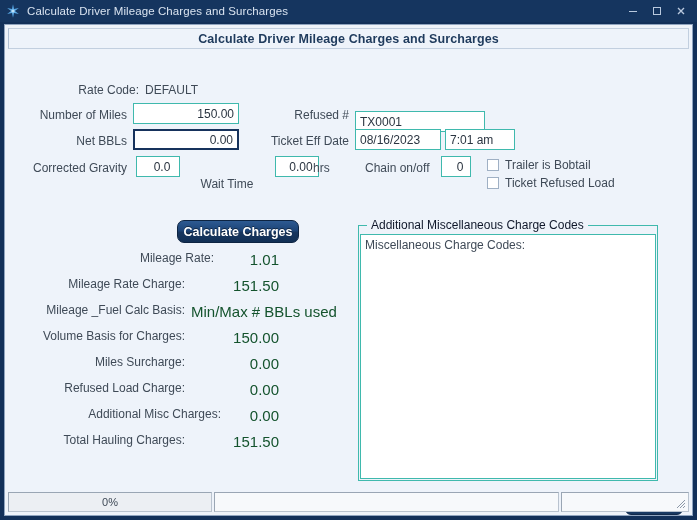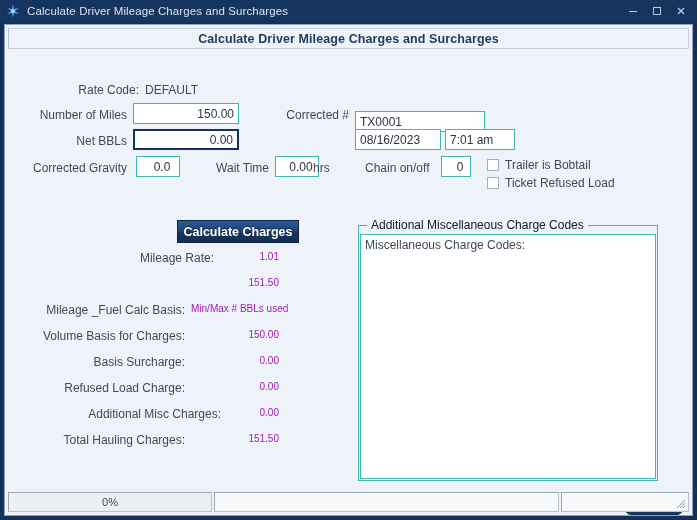--- a/index.html
+++ b/index.html
@@ -155,21 +155,21 @@
     color: #3f4a57;
     white-space: nowrap;
   }
 
   
   .btn-primary {
     position: absolute;
     background: linear-gradient(to bottom, #2d5a92 0%, #1d4477 45%, #16355e 55%, #123055 100%);
     border: 1px solid #0d2murky;
     border: 1px solid #0d2442;
-    border-radius: 0;
+    border-radius: 7px;
     color: #ffffff;
     font-size: 12.5px;
     font-weight: bold;
     display: flex;
     align-items: center;
     justify-content: center;
     box-sizing: border-box;
     text-shadow: 0 -1px 0 rgba(0,0,0,0.45);
     cursor: pointer;
   }
@@ -177,22 +177,22 @@
   
   .res-lbl {
     position: absolute;
     font-size: 12px;
     color: #3f4a57;
     text-align: right;
     white-space: nowrap;
   }
   .res-val {
     position: absolute;
-    font-size: 10px;
-    color: #a21caf;
+    font-size: 15px;
+    color: #14532d;
     white-space: nowrap;
   }
   .res-val.num { text-align: right; }
 
   
   .groupbox {
     position: absolute;
     border: 1px solid #3fb9ad;
     box-sizing: border-box;
     background: transparent;
@@ -318,56 +318,58 @@
 
       <div class="lbl r" style="left:0px; top:55px; width:122px;">Number of Miles</div>
       <div class="tbox right" style="left:128px; top:50px; width:106px; height:21px;">150.00</div>
 
       <div class="lbl r" style="left:0px; top:81px; width:122px;">Net BBLs</div>
       <div class="tbox right focused" style="left:128px; top:76px; width:106px; height:21px;">0.00</div>
 
       <div class="lbl r" style="left:0px; top:108px; width:122px;">Corrected Gravity</div>
       <div class="tbox center" style="left:131px; top:103px; width:44px; height:21px;">0.0</div>
 
-      <div class="lbl r" style="left:180px; top:108px; width:84px;">Wait Time</div>
+      <div class="lbl r" style="left:180px; top:124px; width:84px;text-align:center;">Wait Time</div>
       <div class="tbox center" style="left:270px; top:103px; width:44px; height:21px;">0.00</div>
       <div class="lbl" style="left:308px; top:108px;">hrs</div>
 
-      <div class="lbl r" style="left:222px; top:55px; width:122px;">Corrected #</div>
+      <div class="lbl r" style="left:222px; top:55px; width:122px;">Refused #</div>
       <div class="tbox left" style="left:350px; top:50px; width:130px; height:21px;margin-top:8px;">TX0001</div>
 
+      <div class="lbl r" style="left:222px; top:81px; width:122px;">Ticket Eff Date</div>
       <div class="tbox left" style="left:350px; top:76px; width:86px; height:21px;">08/16/2023</div>
       <div class="tbox left" style="left:440px; top:76px; width:70px; height:21px;">7:01 am</div>
 
       <div class="lbl" style="left:360px; top:108px;">Chain on/off</div>
       <div class="tbox center" style="left:436px; top:103px; width:30px; height:21px;">0</div>
 
       <div class="cbrow" style="left:482px; top:105px;">
         <span class="cbox"></span>
         <span class="cblabel">Trailer is Bobtail</span>
       </div>
       <div class="cbrow" style="left:482px; top:123px;">
         <span class="cbox"></span>
         <span class="cblabel">Ticket Refused Load</span>
       </div>
 
       <div class="btn-primary" style="left:172px; top:167px; width:122px; height:23px;">Calculate Charges</div>
 
       <div class="res-lbl" style="left:0px;   top:198px; width:180px;margin-left:29px;">Mileage Rate:</div>
       <div class="res-val num" style="left:190px; top:198px; width:84px;">1.01</div>
 
+      <div class="res-lbl" style="left:0px;   top:224px; width:180px;">Mileage Rate Charge:</div>
       <div class="res-val num" style="left:190px; top:224px; width:84px;">151.50</div>
 
       <div class="res-lbl" style="left:0px;   top:250px; width:180px;">Mileage _Fuel Calc Basis:</div>
       <div class="res-val" style="left:186px; top:250px;">Min/Max # BBLs used</div>
 
       <div class="res-lbl" style="left:0px;   top:276px; width:180px;">Volume Basis for Charges:</div>
       <div class="res-val num" style="left:190px; top:276px; width:84px;">150.00</div>
 
-      <div class="res-lbl" style="left:0px;   top:302px; width:180px;">Basis Surcharge:</div>
+      <div class="res-lbl" style="left:0px;   top:302px; width:180px;">Miles Surcharge:</div>
       <div class="res-val num" style="left:190px; top:302px; width:84px;">0.00</div>
 
       <div class="res-lbl" style="left:0px;   top:328px; width:180px;">Refused Load Charge:</div>
       <div class="res-val num" style="left:190px; top:328px; width:84px;">0.00</div>
 
       <div class="res-lbl" style="left:0px;   top:354px; width:180px;margin-left:36px;">Additional Misc Charges:</div>
       <div class="res-val num" style="left:190px; top:354px; width:84px;">0.00</div>
 
       <div class="res-lbl" style="left:0px;   top:380px; width:180px;">Total Hauling Charges:</div>
       <div class="res-val num" style="left:190px; top:380px; width:84px;">151.50</div>

